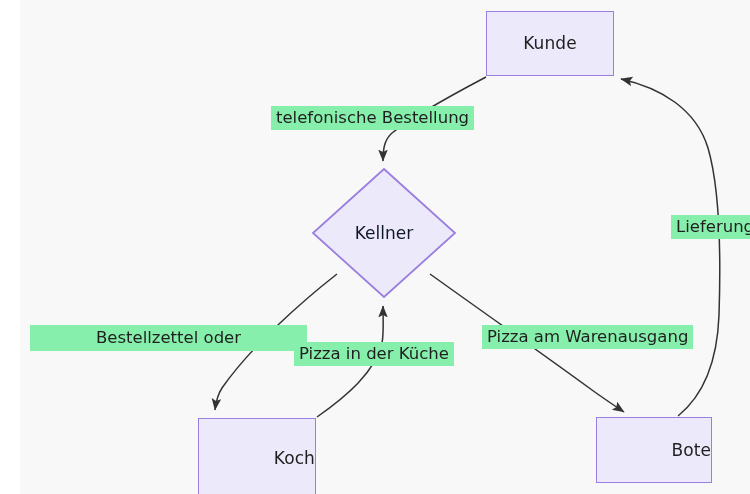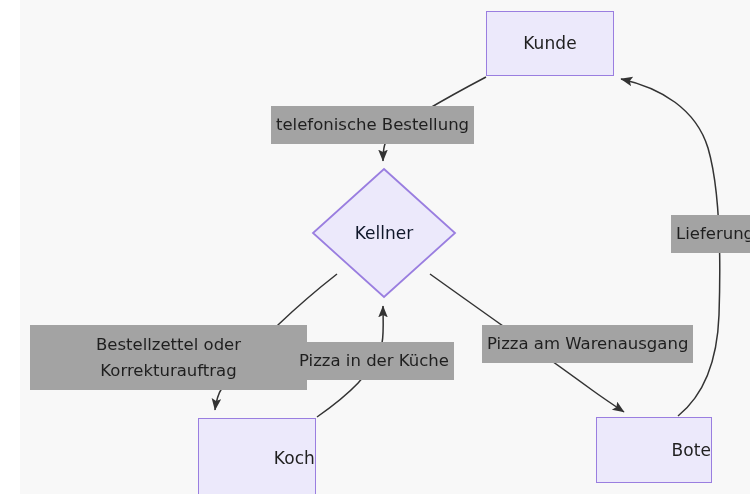--- a/index.html
+++ b/index.html
@@ -60,27 +60,27 @@
     height: 132px;
     display: flex;
     align-items: center;
     justify-content: center;
     color: #0f172a;
     font-size: 17px;
     white-space: nowrap;
   }
   .edge-label {
     position: absolute;
-    background: #a3a3a3;
+    background: #86efac;
     color: #1f1f1f;
     font-size: 16.5px;
     line-height: 1.45;
     text-align: center;
     white-space: nowrap;
-    padding: 7px 5px;
+    padding: 0 5px;
     box-sizing: border-box;
   }
   .edge-label.two-line {
     white-space: normal;
     line-height: 1.55;
   }
 </style>
 </head>
 <body>
 
@@ -120,21 +120,20 @@
   </div>
 
   <div class="node" style="left:576px; top:417px; width:116px; height:66px;justify-content:flex-end;">
     <span class="node-label">Bote</span>
   </div>
 
   <div class="edge-label" style="left:251px; top:106px;">telefonische Bestellung</div>
 
   <div class="edge-label two-line" style="left:10px; top:325px; width:277px;">
     <div>Bestellzettel oder</div>
-    <div>Korrekturauftrag</div>
   </div>
 
   <div class="edge-label" style="left:274px; top:342px;">Pizza in der Küche</div>
 
   <div class="edge-label" style="left:462px; top:325px;">Pizza am Warenausgang</div>
 
   <div class="edge-label" style="left:651px; top:215px;">Lieferung</div>
 
 </div>
 

